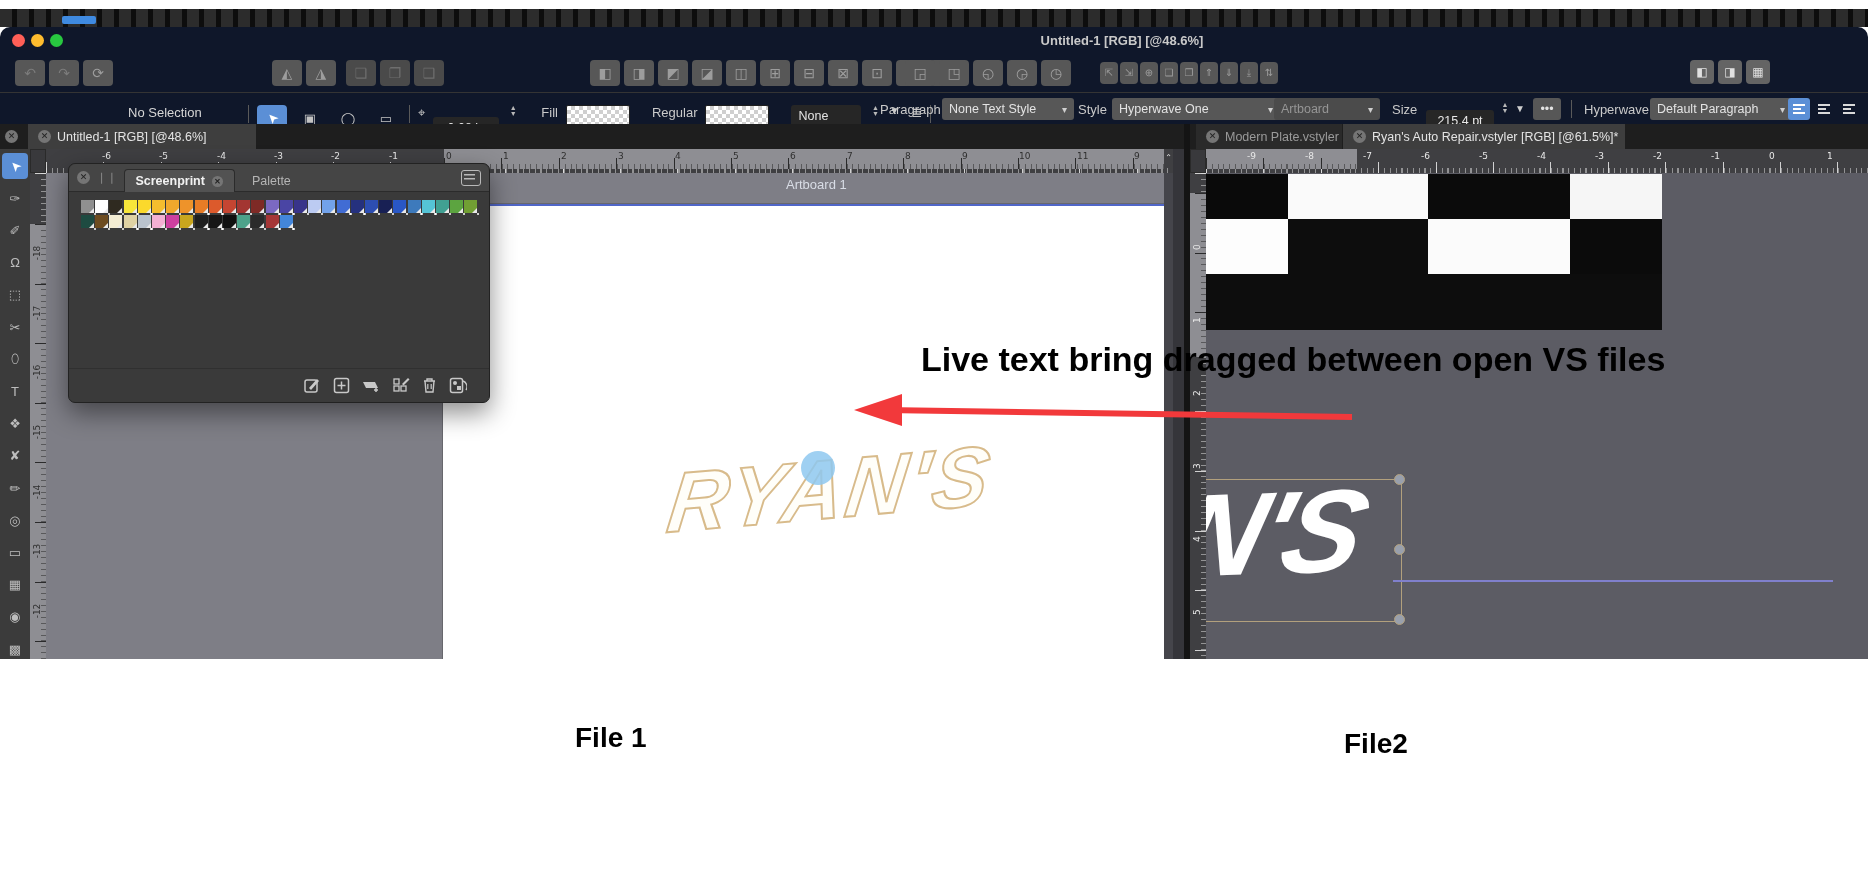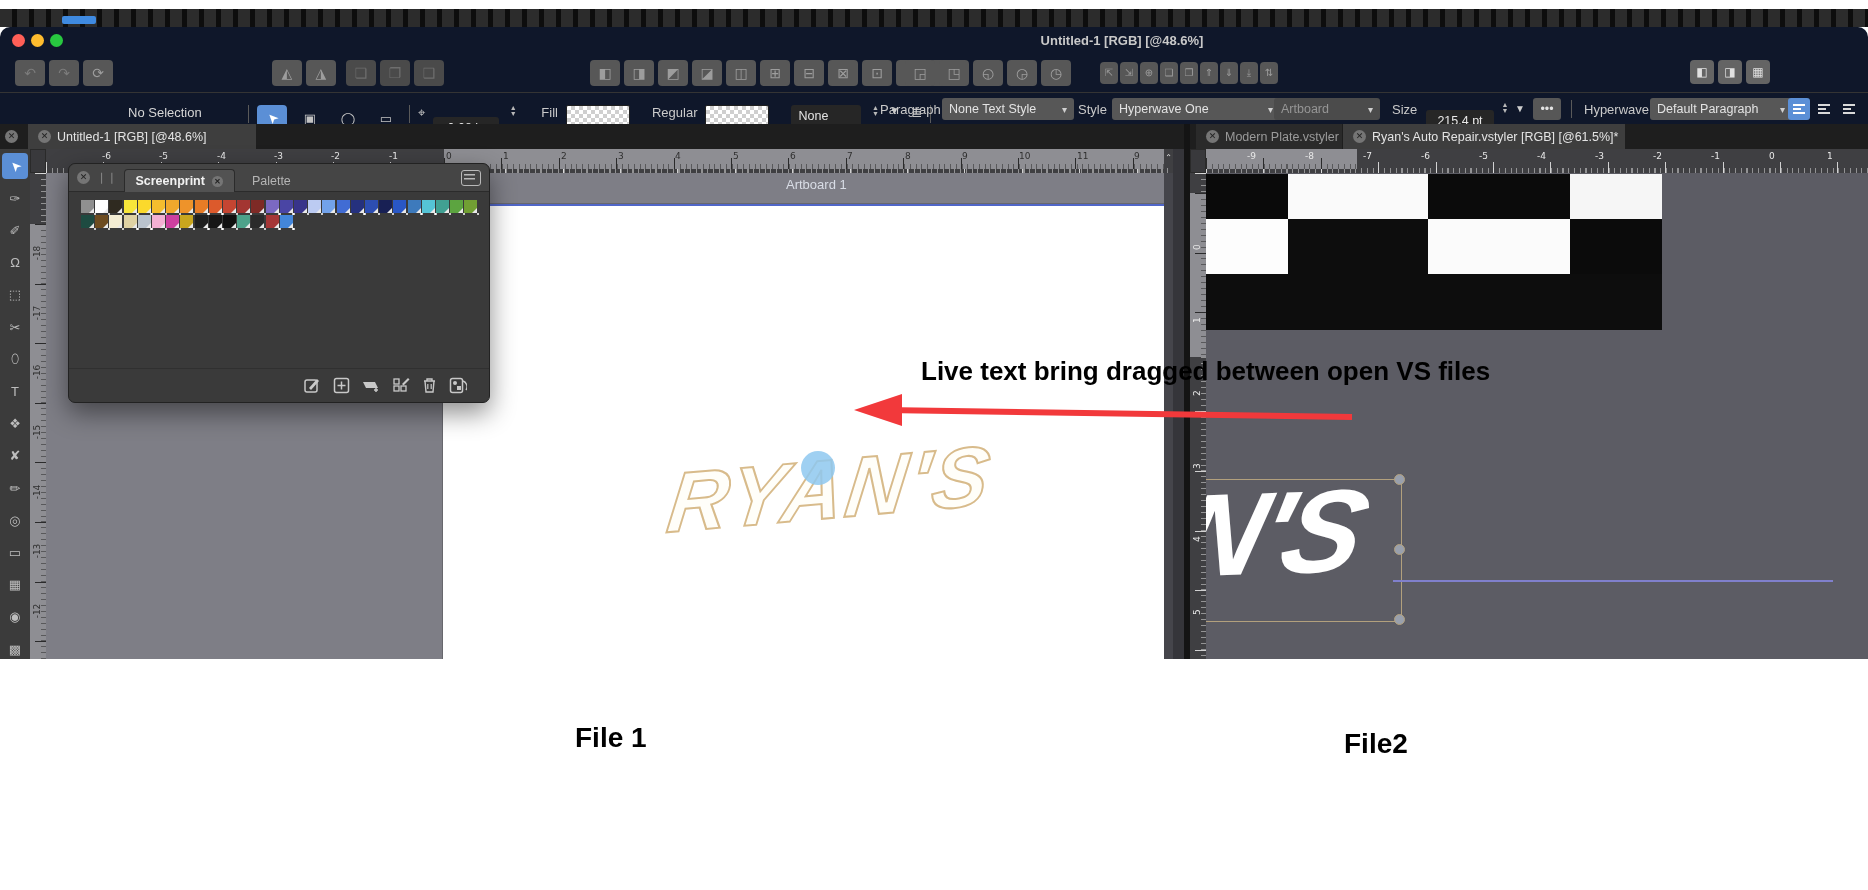--- a/index.html
+++ b/index.html
@@ -564,15 +564,15 @@
         <rect x="8" y="9" width="4" height="4" fill="#c8c8c8"></rect>
         <path d="M14 4 a6 6 0 0 1 3 9" fill="none" stroke="#c8c8c8" stroke-width="1.4"></path>
       </svg>
   </div>
 </div>
 
 <svg id="arrow-svg" width="1868" height="890">
   <line x1="1352" y1="417" x2="884" y2="410" stroke="#f2393b" stroke-width="6"></line>
   <polygon points="854,410 902,394 902,426" fill="#f2393b"></polygon>
 </svg>
-<div class="anno" style="left:921px;top:356px;font-size:26px" id="anno-headline">Live text bring dragged between open VS files</div>
+<div class="anno" style="left:921px;top:340px;font-size:34px" id="anno-headline">Live text bring dragged between open VS files</div>
 <div class="anno" style="left:575px;top:722px;font-size:28px">File 1</div>
 <div class="anno" style="left:1344px;top:728px;font-size:28px">File2</div>
 
 </body></html>

